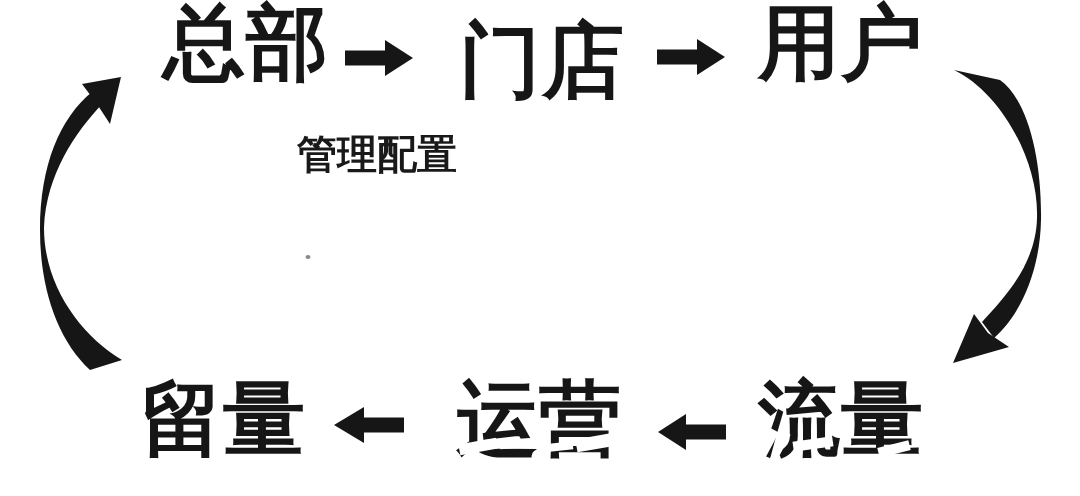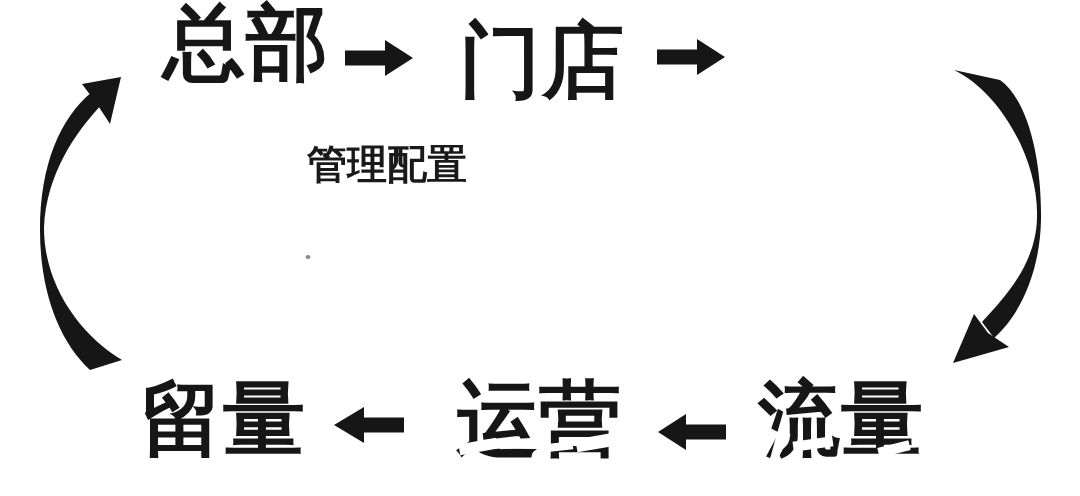--- a/index.html
+++ b/index.html
@@ -8,32 +8,33 @@
     overflow:hidden;font-family:"DejaVu Sans","Liberation Sans",sans-serif;
   }
   .node{
     position:absolute;font-size:82px;font-weight:900;color:#161616;
     line-height:1.06;white-space:nowrap;letter-spacing:1px;
   }
   .note{
     position:absolute;font-size:40px;font-weight:700;color:#191919;
     text-align:center;white-space:nowrap;
   }
-  .note-left{left:287px;top:138px;width:180px;line-height:52px;text-align:right;}
+  .note-left{left:287px;top:128px;width:180px;line-height:52px;}
   .note-right{left:595px;top:158px;width:260px;line-height:53px;}
   .block-arrow{position:absolute;}
   .overlay-svg{position:absolute;left:0;top:0;width:1080px;height:496px;pointer-events:none;}
 </style>
 </head>
 <body>
 
 <div class="canvas">
 
   <div class="node" style="left:143px;top:0px;margin-left:20px;">总部</div>
   <div class="node" style="left:459px;top:0px;margin-top:18px;">门店</div>
+  <div class="node" style="left:758px;top:0px;">用户</div>
 
   <div class="node" style="left:140px;top:376px;">留量</div>
   <div class="node" style="left:456px;top:376px;">运营</div>
   <div class="node" style="left:758px;top:376px;">流量</div>
 
   <div class="note note-left">
     <div>管理配置</div>
   </div>
 
   <svg class="block-arrow" style="left:345px;top:39px;" width="68" height="38" viewBox="0 0 68 38">

